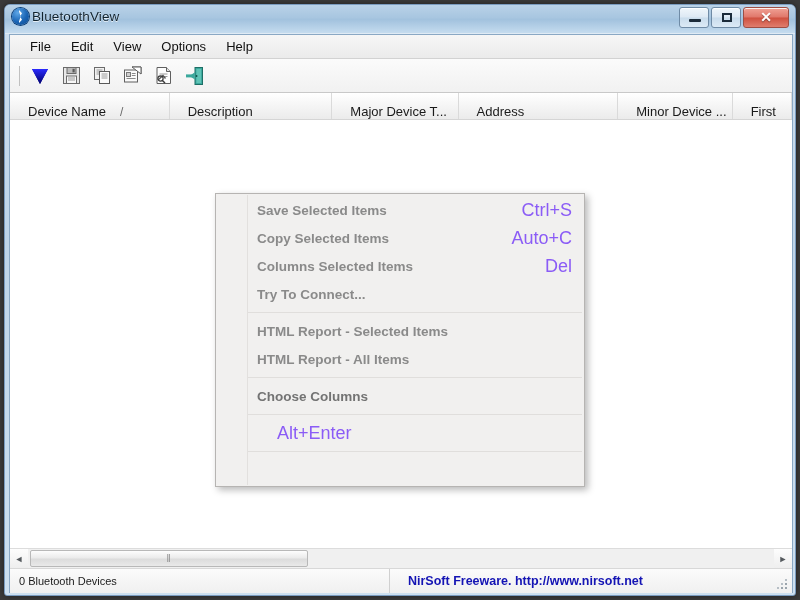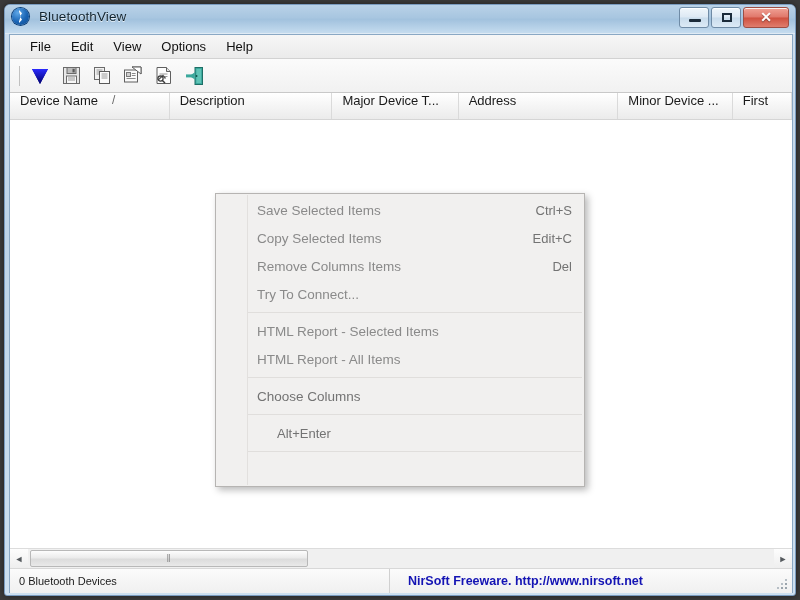--- a/index.html
+++ b/index.html
@@ -41,21 +41,21 @@
     background: linear-gradient(to bottom,
         #b9d2e8 0%, #a8c6e0 45%, #a2c2de 52%, #c5dcef 100%);
     border-bottom: 1px solid rgba(255,255,255,0.55);
   }
   #titlebar .tb-left {
     position: absolute;
     left: 7px;
     top: 3px;
     display: flex;
     align-items: center;
-    gap: 10px;
+    gap: 3px;
   }
   .bt-icon {
     width: 17px;
     height: 17px;
     border-radius: 50%;
     background: radial-gradient(circle at 34% 28%, #5fa8e8 0%, #1964b4 55%, #0d4a8f 100%);
     box-shadow: 0 0 0 1px #0a3e78;
     position: relative;
     flex: none;
   }
@@ -197,24 +197,24 @@
     height: 26px;
     background: linear-gradient(to bottom, #ffffff 0%, #f4f4f4 55%, #eaeaea 100%);
     border-bottom: 1px solid #d5d5d5;
     display: flex;
     flex: none;
     overflow: hidden;
   }
   .colhdr {
     position: relative;
     display: flex;
-    align-items: flex-start;
+    align-items: flex-end;
     font-size: 13px;
     color: #1a1a1a;
-    padding-left: 10px;
+    padding-left: 18px;
     border-right: 1px solid #dadada;
     box-sizing: border-box;
     white-space: nowrap;
     overflow: hidden;
     background: linear-gradient(to bottom, #ffffff 0%, #f4f4f4 55%, #ebebeb 100%);
   }
   .sort-marker {
     margin-left: 14px;
     color: #6a6a6a;
     font-size: 12px;
@@ -346,25 +346,25 @@
     height: 28px;
     display: flex;
     align-items: center;
     padding: 0 12px 0 41px;
     font-size: 13.5px;
     color: #8a8a8a;
     white-space: nowrap;
     z-index: 2;
   }
   .ctx-item.enabled { color: #737373; }
-  .ctx-label { flex: 1 1 auto; }
+  .ctx-label { flex: 1 1 auto; font-weight: bold; }
   .ctx-accel {
     margin-left: 20px;
-    color: #737373;
-    font-size: 13px;
+    color: #8b5cf6;
+    font-size: 18px;
   }
   .ctx-item.enabled .ctx-accel { color: #3a3a3a; }
   .ctx-sep {
     position: relative;
     height: 1px;
     margin: 4px 2px 4px 32px;
     background: #e0dedc;
     z-index: 2;
   }
 </style>
@@ -529,25 +529,25 @@
 
       <div id="ctxmenu">
 
         <div class="ctx-item">
           <span class="ctx-label">Save Selected Items</span>
           <span class="ctx-accel">Ctrl+S</span>
         </div>
 
         <div class="ctx-item">
           <span class="ctx-label">Copy Selected Items</span>
-          <span class="ctx-accel">Edit+C</span>
-        </div>
-
-        <div class="ctx-item">
-          <span class="ctx-label">Remove Columns Items</span>
+          <span class="ctx-accel">Auto+C</span>
+        </div>
+
+        <div class="ctx-item">
+          <span class="ctx-label">Columns Selected Items</span>
           <span class="ctx-accel">Del</span>
         </div>
 
         <div class="ctx-item">
           <span class="ctx-label">Try To Connect...</span>
           <span class="ctx-accel"></span>
         </div>
 
         <div class="ctx-sep"></div>
 

